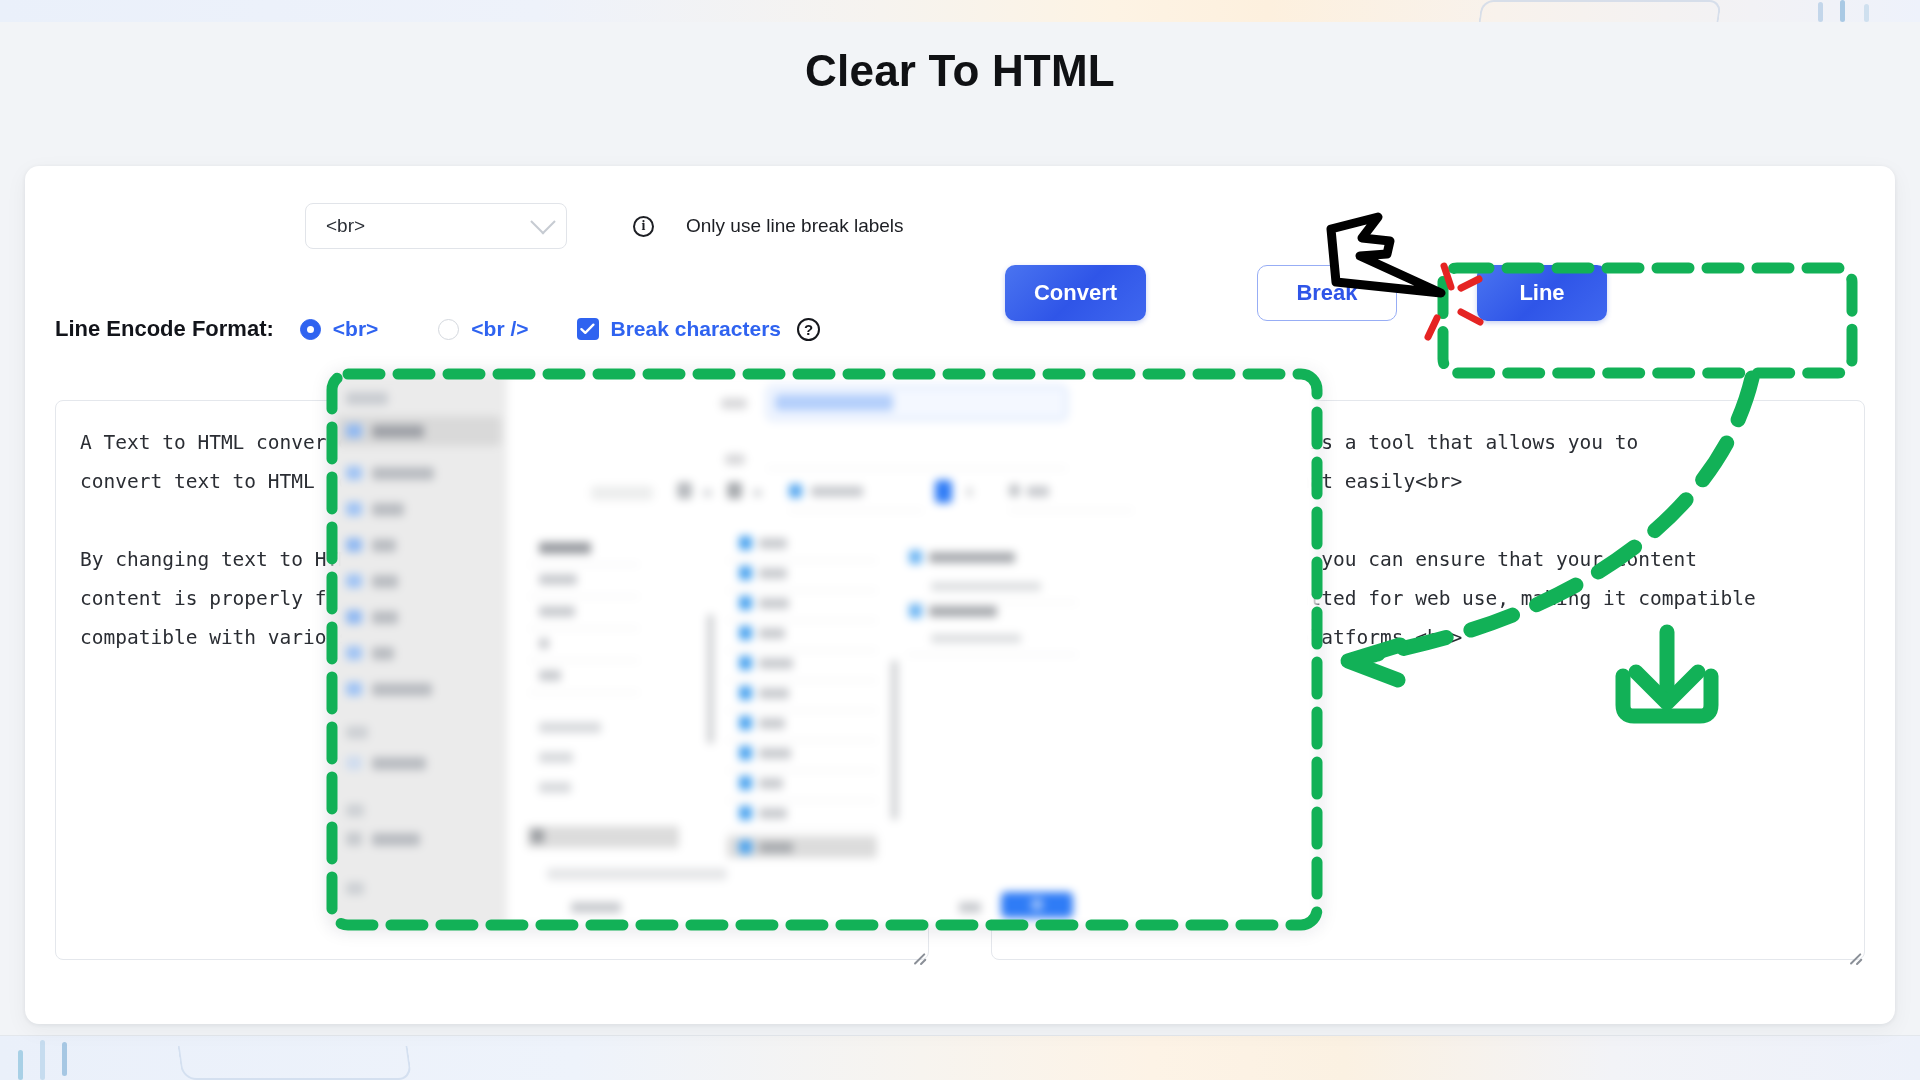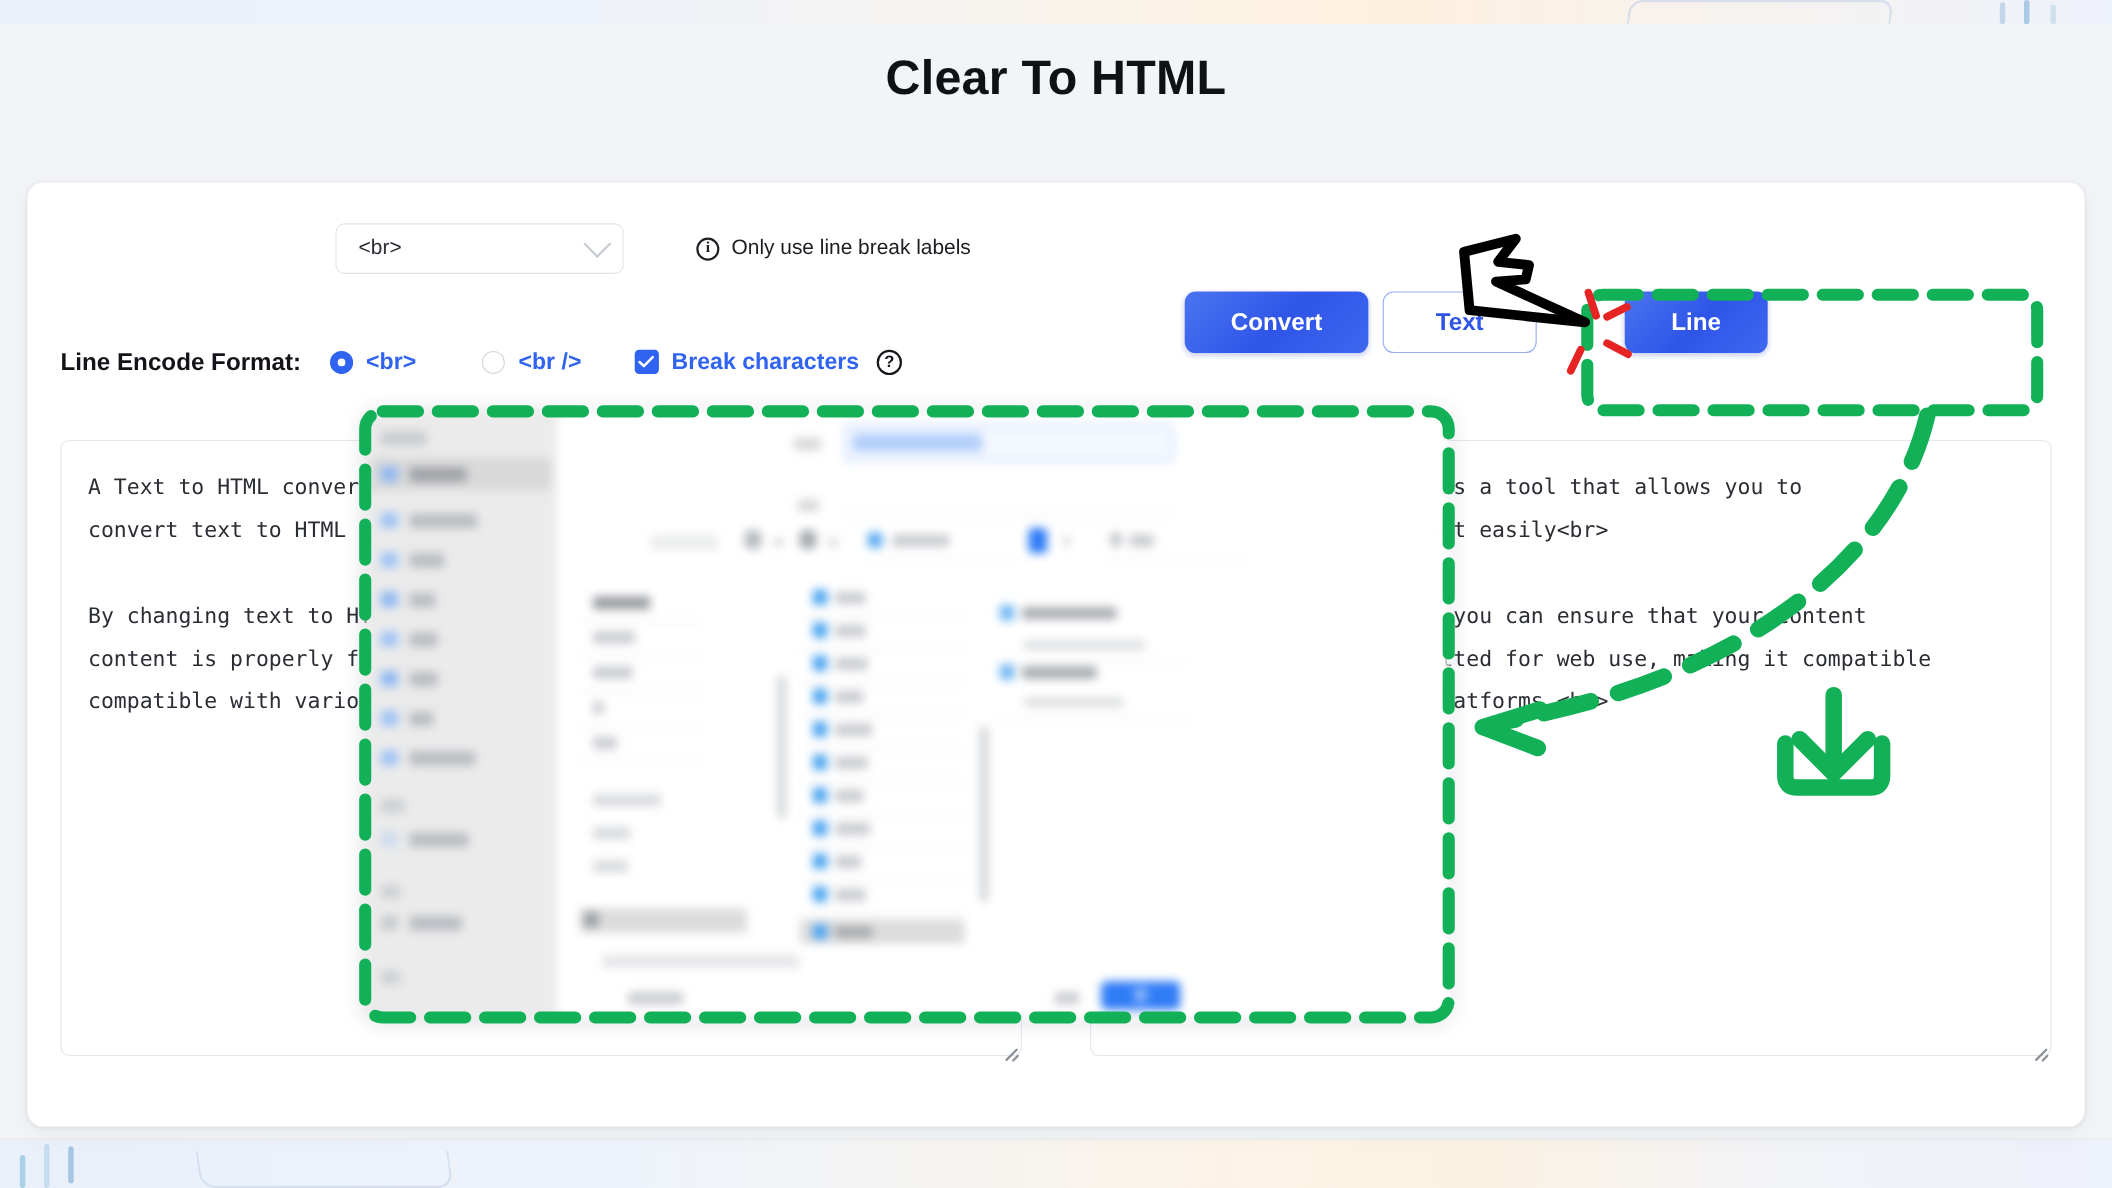--- a/index.html
+++ b/index.html
@@ -119,21 +119,21 @@
     display: flex; align-items: center; gap: 11px;
   }
   .info-circle {
     width: 21px; height: 21px; border-radius: 50%;
     border: 2px solid #1d1f24;
     display: flex; align-items: center; justify-content: center;
     font-size: 14px; font-weight: 700; color: #1d1f24;
     font-family: "Liberation Serif", serif;
     line-height: 1;
   }
-  #hint-text { font-size: 19px; color: #1c1e23; }
+  #hint-text { font-size: 19px; color: #1c1e23; margin-left: 21px; }
 
   
   #line-break-row {
     position: absolute; left: 30px; top: 150px;
     display: flex; align-items: center;
   }
   #lbf-label { font-size: 22px; font-weight: 700; color: #12141a; margin-right: 26px; }
 
   .radio-opt { display: flex; align-items: center; gap: 12px; }
   .radio {
@@ -178,21 +178,21 @@
   }
   .btn-primary {
     background: linear-gradient(135deg,#4a74f0 0%, #2f55e8 52%, #3f67ef 100%);
     color: #fff;
     box-shadow: 0 2px 5px rgba(40,70,200,.25);
   }
   .btn-ghost {
     background: #fff; color: #2f55e8;
     border: 1.2px solid #97adf5;
   }
-  #btn-convert  { left: 1052px; top: 99px; width: 167px; }
+  #btn-convert  { left: 980px; top: 99px; width: 141px; }
   #btn-clear    { left: 1232px; top: 99px; width: 140px; }
   #btn-copy     { left: 1452px; top: 99px; width: 130px; }
   #btn-download { left: 1647px; top: 99px; width: 189px; }
 
   
   .textarea {
     position: absolute; top: 234px;
     width: 874px; height: 560px;
     background: #fff;
     border: 1px solid #e4e7ec;
@@ -315,21 +315,21 @@
         <svg width="15" height="12" viewBox="0 0 15 12" aria-hidden="true">
           <path d="M1.4 6.1 L5.3 9.9 L13.4 1.6" fill="none" stroke="#ffffff" stroke-width="2.3" stroke-linecap="round" stroke-linejoin="round"></path>
         </svg>
       </span>
       <span id="encode-label">Break characters</span>
       <span class="q-circle">?</span>
     </div>
   </div>
 
   <div class="btn btn-primary" id="btn-convert">Convert</div>
-  <div class="btn btn-ghost" id="btn-clear">Text</div>
+  <div class="btn btn-ghost" id="btn-clear">Break</div>
   <div class="btn btn-primary" id="btn-copy">Line</div>
 
   <div class="textarea" id="textarea-input">A Text to HTML converter is a tool that allows you to
 convert text to HTML format easily&lt;br&gt;
 
 By changing text to HTML, you can ensure that your content
 content is properly formatted for web use, making it compatible
 compatible with various platforms.&lt;br&gt;</div>
   <div class="resize-grip" style="left:886px; top:782px;"></div>
 

